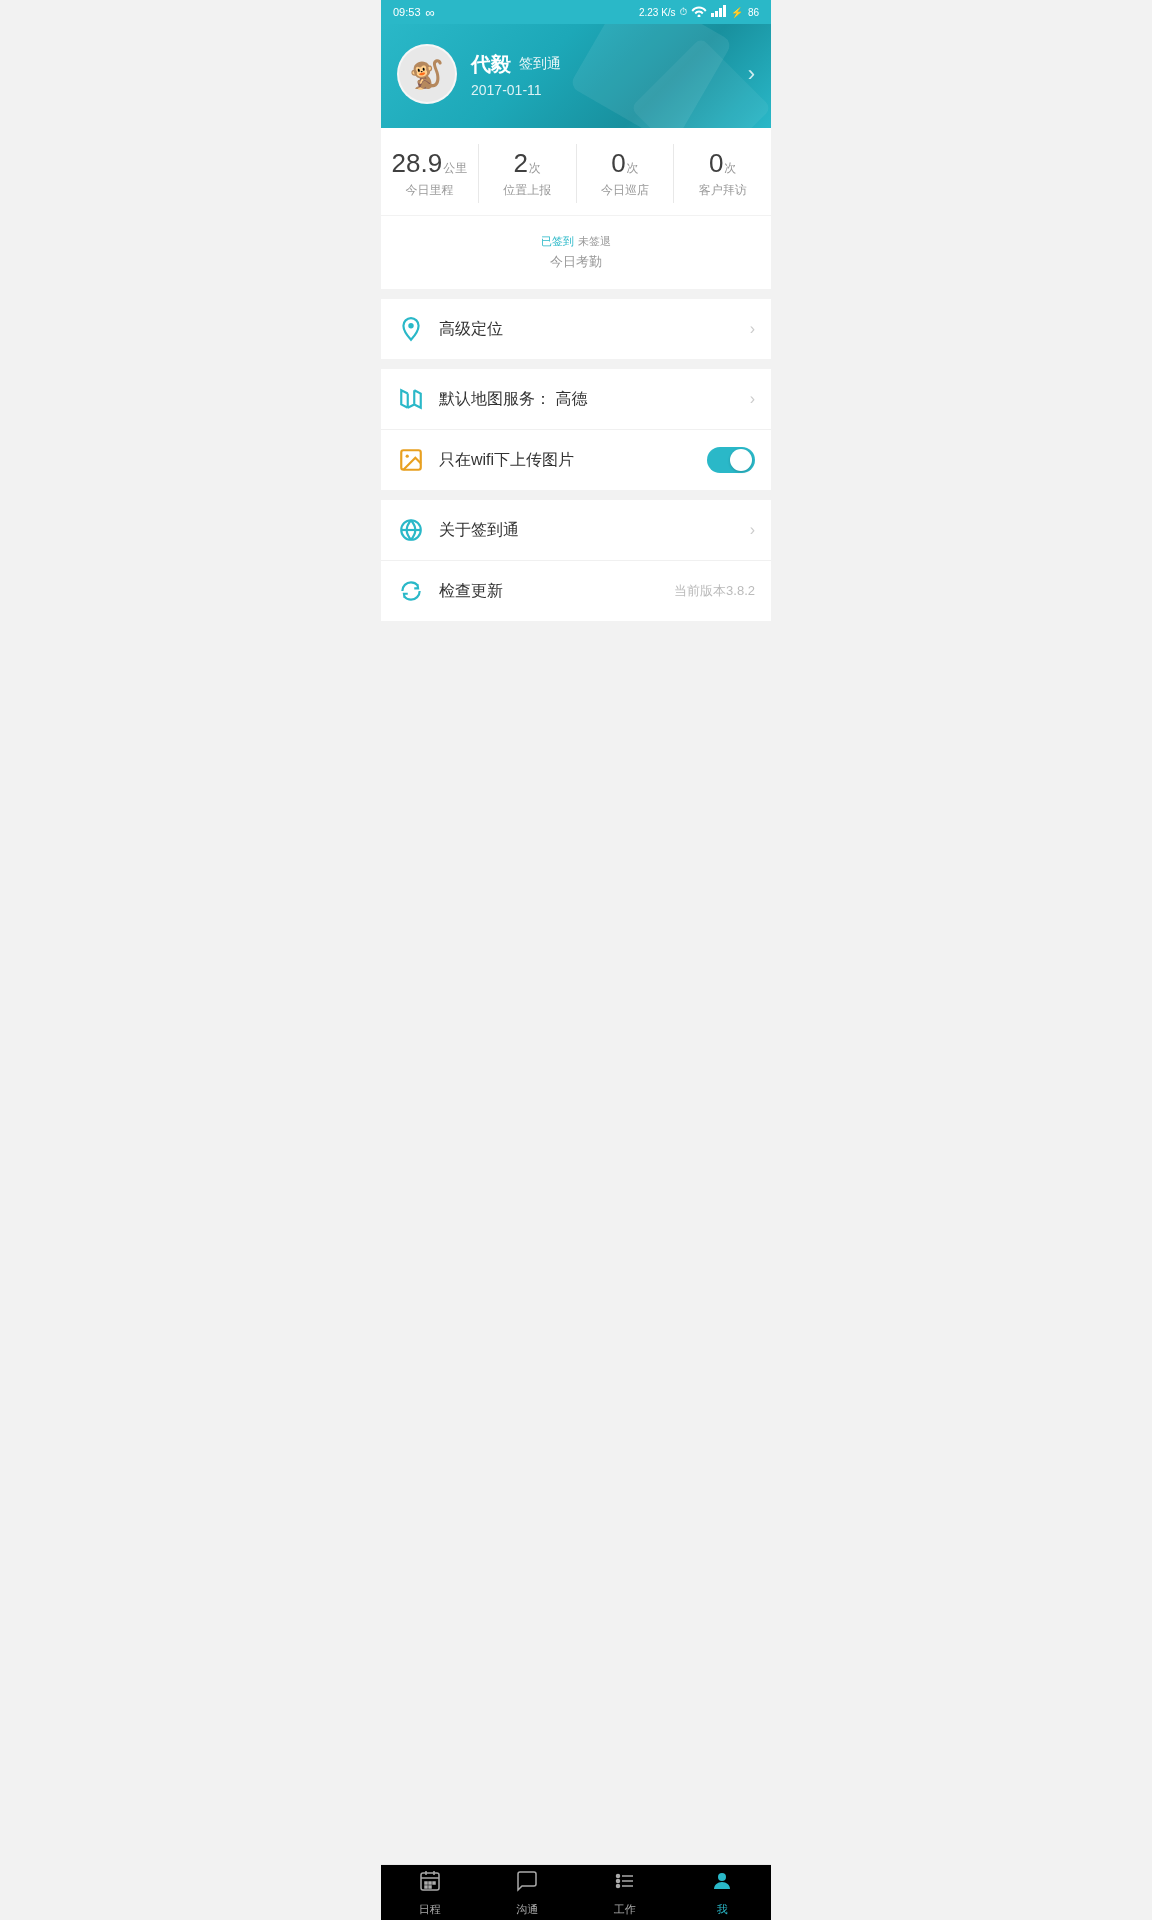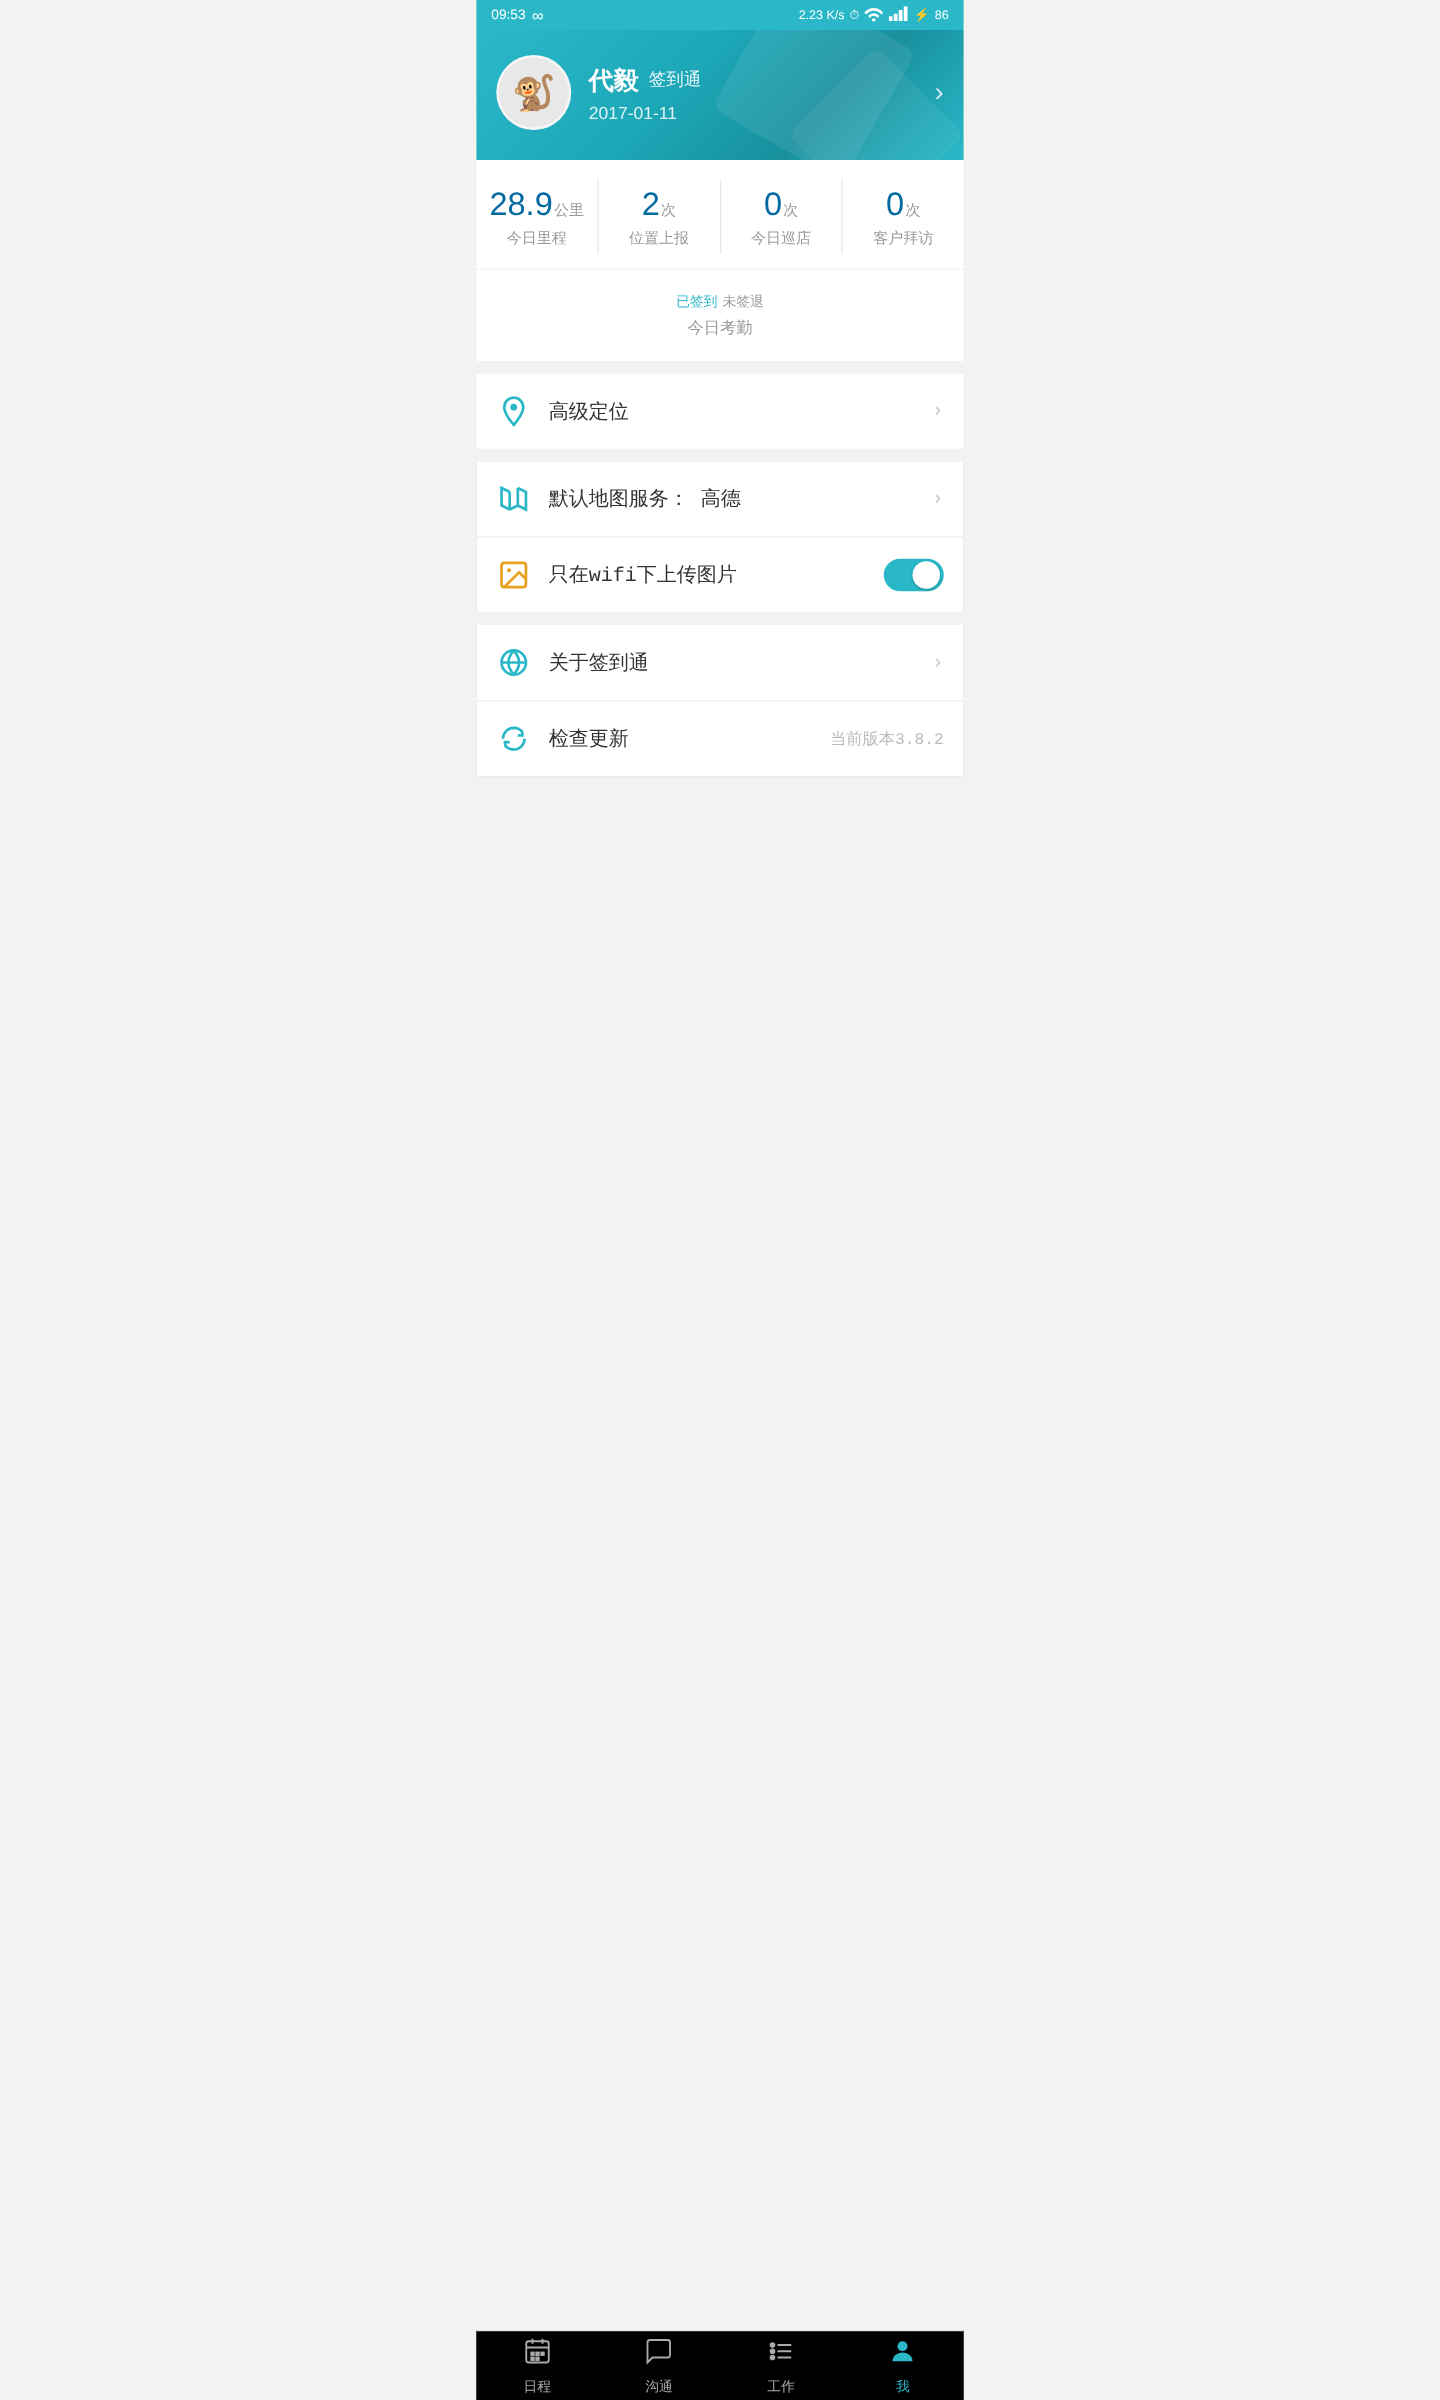--- a/index.html
+++ b/index.html
@@ -136,21 +136,21 @@
     }
     .stat-value {
       display: flex;
       align-items: baseline;
       justify-content: center;
       gap: 1px;
     }
     .stat-number {
       font-size: 26px;
       font-weight: 500;
-      color: #0369a1;
+      color: #404040;
     }
     .stat-unit {
       font-size: 12px;
       color: #999;
     }
     .stat-label {
       font-size: 12px;
       color: #999;
       margin-top: 3px;
     }
@@ -192,22 +192,21 @@
     }
 
     
     .section-divider {
       height: 10px;
       background: #f2f2f2;
     }
 
     
     .menu-section {
-      background: #c4b5fd;
-      font-family: Liberation Mono, monospace;
+      background: #7f1d1d;
     }
     .menu-item {
       display: flex;
       align-items: center;
       padding: 16px;
       border-bottom: 1px solid #f0f0f0;
       background: #fff;
       cursor: pointer;
       justify-content: space-between;
     }

